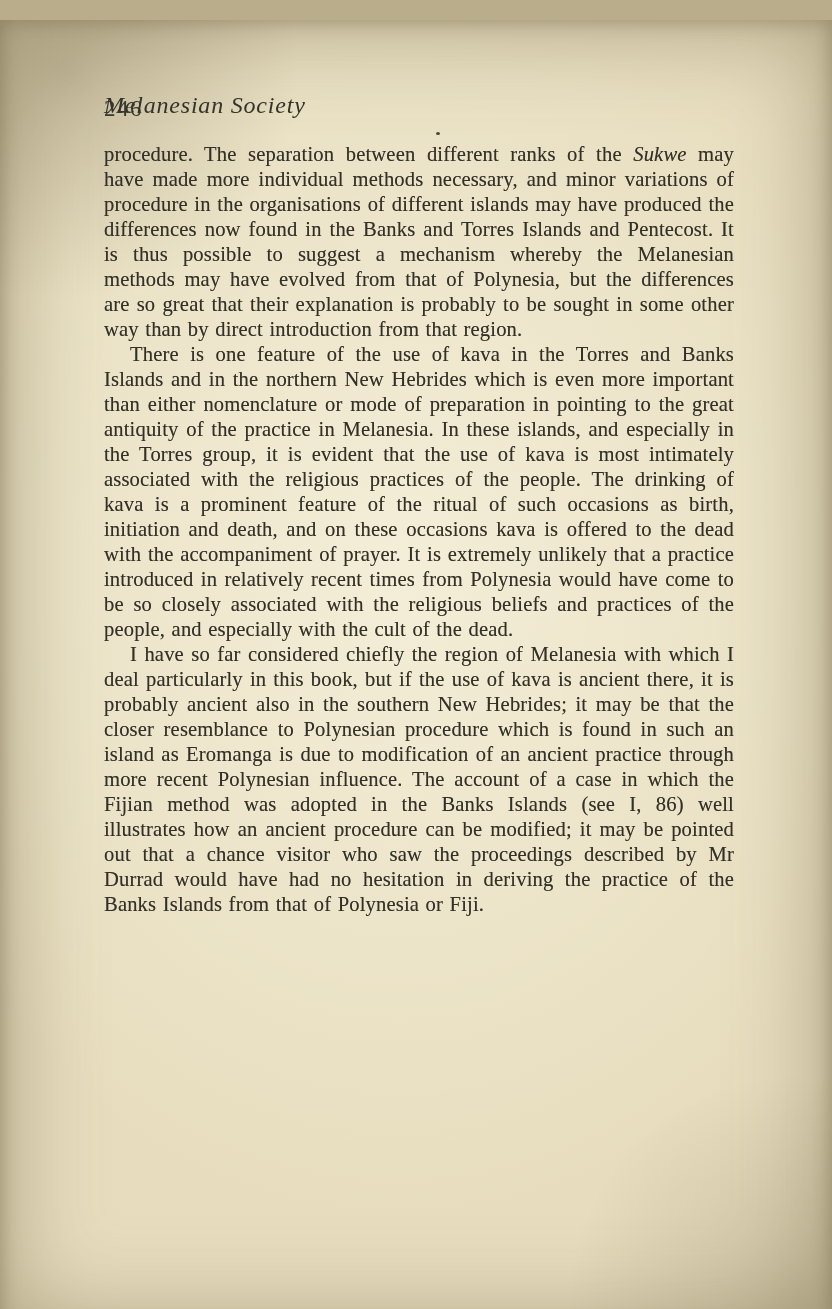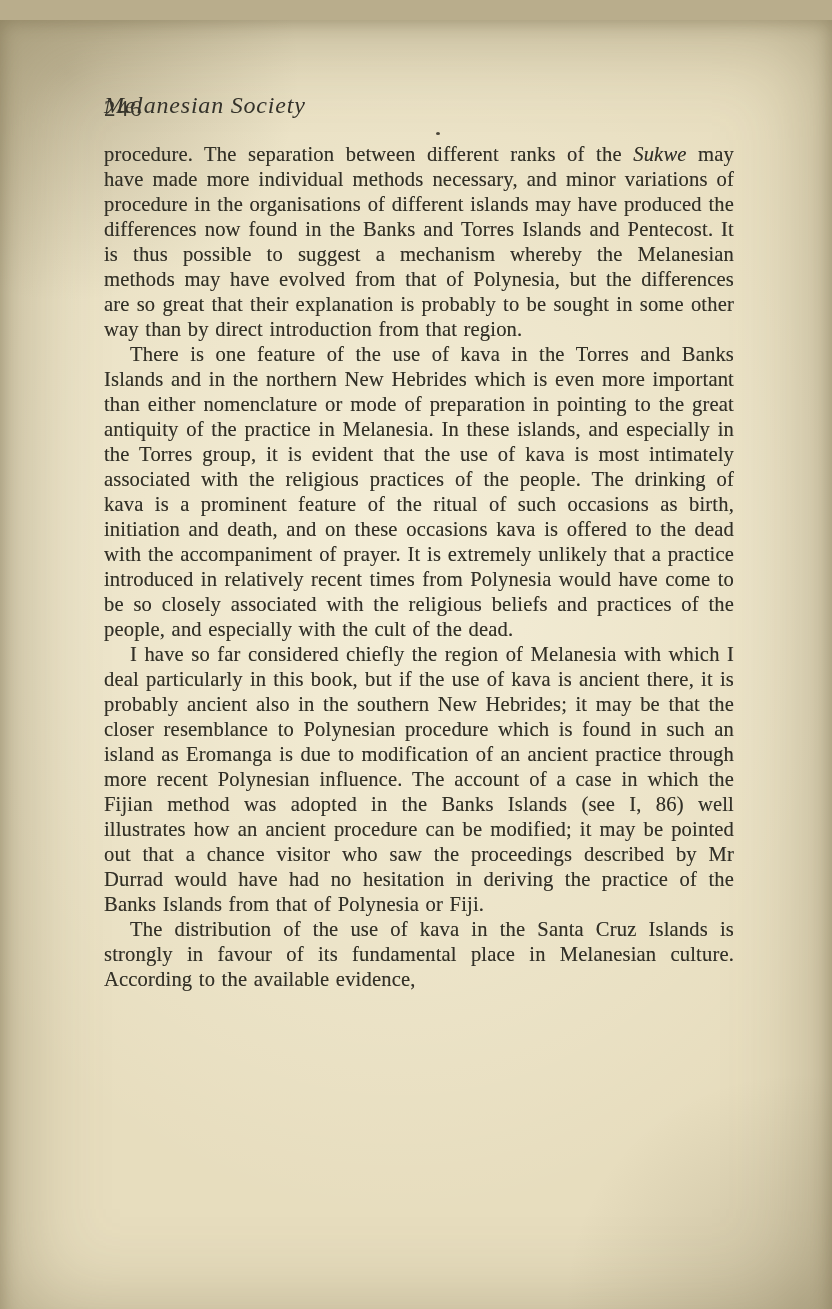--- a/index.html
+++ b/index.html
@@ -92,15 +92,14 @@
 <div class="page">
   <div class="header">
     <span class="page-number">246</span>
     <span class="running-title">Melanesian Society</span>
   </div>
   <div class="printers-mark"></div>
   <div class="body-text">
       <p><span>procedure.  The separation between different ranks of the </span><span class="italic">Sukwe</span><span> may have made more individual methods necessary, and minor variations of procedure in the organisations of different islands may have produced the differences now found in the Banks and Torres Islands and Pentecost.  It is thus possible to suggest a mechanism whereby the Melanesian methods may have evolved from that of Polynesia, but the differences are so great that their explanation is probably to be sought in some other way than by direct introduction from that region.</span></p>
       <p class="indent"><span>There is one feature of the use of kava in the Torres and Banks Islands and in the northern New Hebrides which is even more important than either nomenclature or mode of preparation in pointing to the great antiquity of the practice in Melanesia.  In these islands, and especially in the Torres group, it is evident that the use of kava is most intimately associated with the religious practices of the people.  The drinking of kava is a prominent feature of the ritual of such occasions as birth, initiation and death, and on these occasions kava is offered to the dead with the accompaniment of prayer.  It is extremely unlikely that a practice introduced in relatively recent times from Polynesia would have come to be so closely associated with the religious beliefs and practices of the people, and especially with the cult of the dead.</span></p>
       <p class="indent"><span>I have so far considered chiefly the region of Melanesia with which I deal particularly in this book, but if the use of kava is ancient there, it is probably ancient also in the southern New Hebrides; it may be that the closer resemblance to Polynesian procedure which is found in such an island as Eromanga is due to modification of an ancient practice through more recent Polynesian influence.  The account of a case in which the Fijian method was adopted in the Banks Islands (see I, 86) well illustrates how an ancient procedure can be modified; it may be pointed out that a chance visitor who saw the proceedings described by Mr Durrad would have had no hesitation in deriving the practice of the Banks Islands from that of Polynesia or Fiji.</span></p>
-      <p class="indent"><span>The distribution of the use of kava in the Santa Cruz Islands is strongly in favour of its fundamental place in Melanesian culture.  According to the available evidence,</span></p>
     </div>
 </div>
 
 </body></html>

